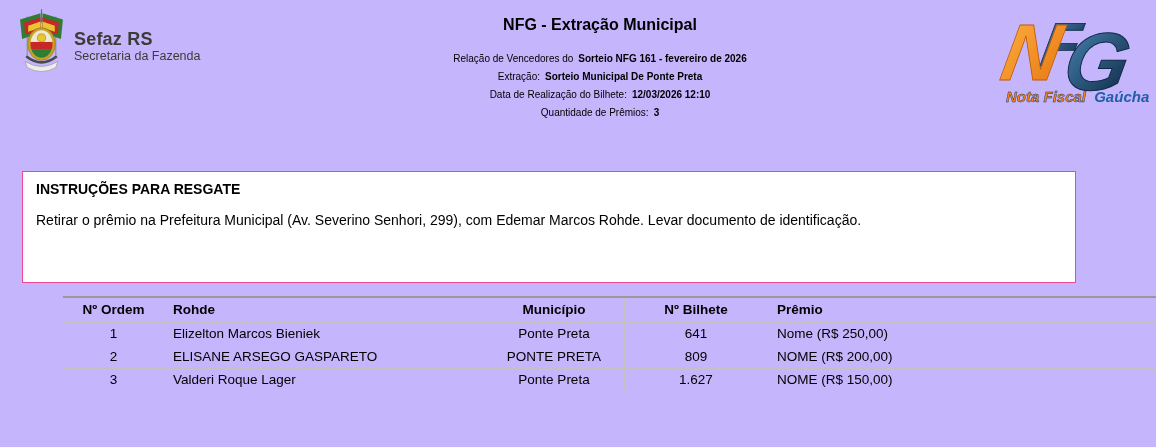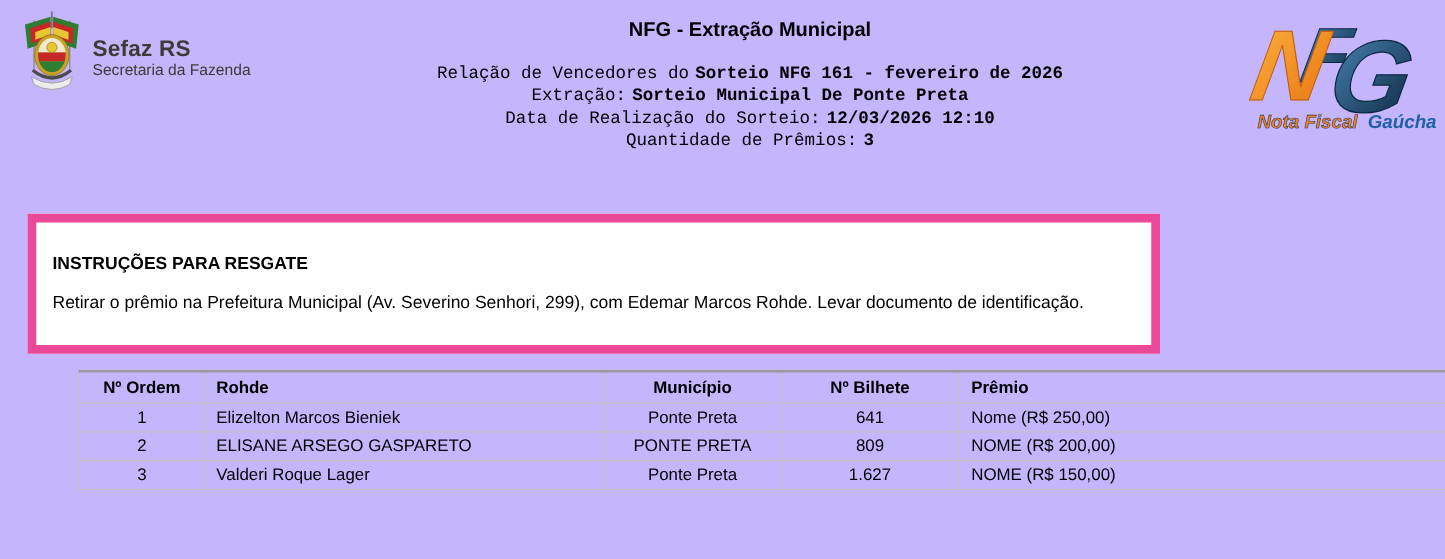--- a/index.html
+++ b/index.html
@@ -9,30 +9,30 @@
   
   .sefaz { position:absolute; left:18px; top:8px; display:flex; align-items:flex-start; }
   .coat-svg { width:47px; height:70px; display:block; }
   .sefaz-text { margin-left:9px; margin-top:21px; color:#3c3c36; }
   .sefaz-title { font-size:18px; font-weight:bold; line-height:20px; letter-spacing:0.2px; }
   .sefaz-sub { font-size:12.5px; line-height:15px; }
 
   
   .header-center { position:absolute; left:44px; right:0; top:11px; text-align:center; }
   .doc-title { font-size:16px; font-weight:bold; line-height:28px; margin-bottom:11px; }
-  .info-line { font-size:14px; line-height:18px;font-family:Liberation Mono, monospace; }
+  .info-line { font-size:10px; line-height:18px; }
   .info-line b { margin-left:5px; }
 
   
   .nfg { position:absolute; right:6px; top:2px; width:152px; height:106px; }
   .nfg svg { width:152px; height:106px; display:block; }
 
   
-  .instructions { position:absolute; left:22px; top:171px; width:906px; height:112px;
-                  border:7px solid #ec4899; box-sizing:border-box; padding:24px 13px; background:#fff; }
+  .instructions { position:absolute; left:22px; top:171px; width:1054px; height:112px;
+                  border:1px solid #ec4899; box-sizing:border-box; padding:9px 13px; background:#fff; }
   .instructions-title { font-size:14px; font-weight:bold; line-height:17px; }
   .instructions-body { font-size:14px; line-height:17px; margin-top:14px; }
 
   
   .winners { position:absolute; left:22px; top:296px; }
   table.wt { border-collapse:collapse; table-layout:fixed; width:1106px; font-size:13.5px;
              border:1px solid #bdbdbd; border-top:2px solid #999;margin-left:41px; }
   table.wt th, table.wt td { border:1px solid #c2c2c2; padding:0 4px; overflow:hidden; white-space:nowrap; }
   table.wt thead tr { height:25px; }
   table.wt tbody tr { height:23px; }
@@ -77,21 +77,21 @@
 
   <div class="header-center">
     <div class="doc-title">NFG - Extração Municipal</div>
     <div class="info-line">
       <span>Relação de Vencedores do</span><b>Sorteio NFG 161 - fevereiro de 2026</b>
     </div>
     <div class="info-line">
       <span>Extração:</span><b>Sorteio Municipal De Ponte Preta</b>
     </div>
     <div class="info-line">
-      <span>Data de Realização do Sorteio:</span><b>12/03/2026 12:10</b>
+      <span>Data de Realização do Bilhete:</span><b>12/03/2026 12:10</b>
     </div>
     <div class="info-line">
       <span>Quantidade de Prêmios:</span><b>3</b>
     </div>
   </div>
 
   <div class="nfg">
     <svg viewBox="0 0 152 106" aria-hidden="true">
       <defs>
         <linearGradient id="gOr" x1="0" y1="0" x2="1" y2="1">

